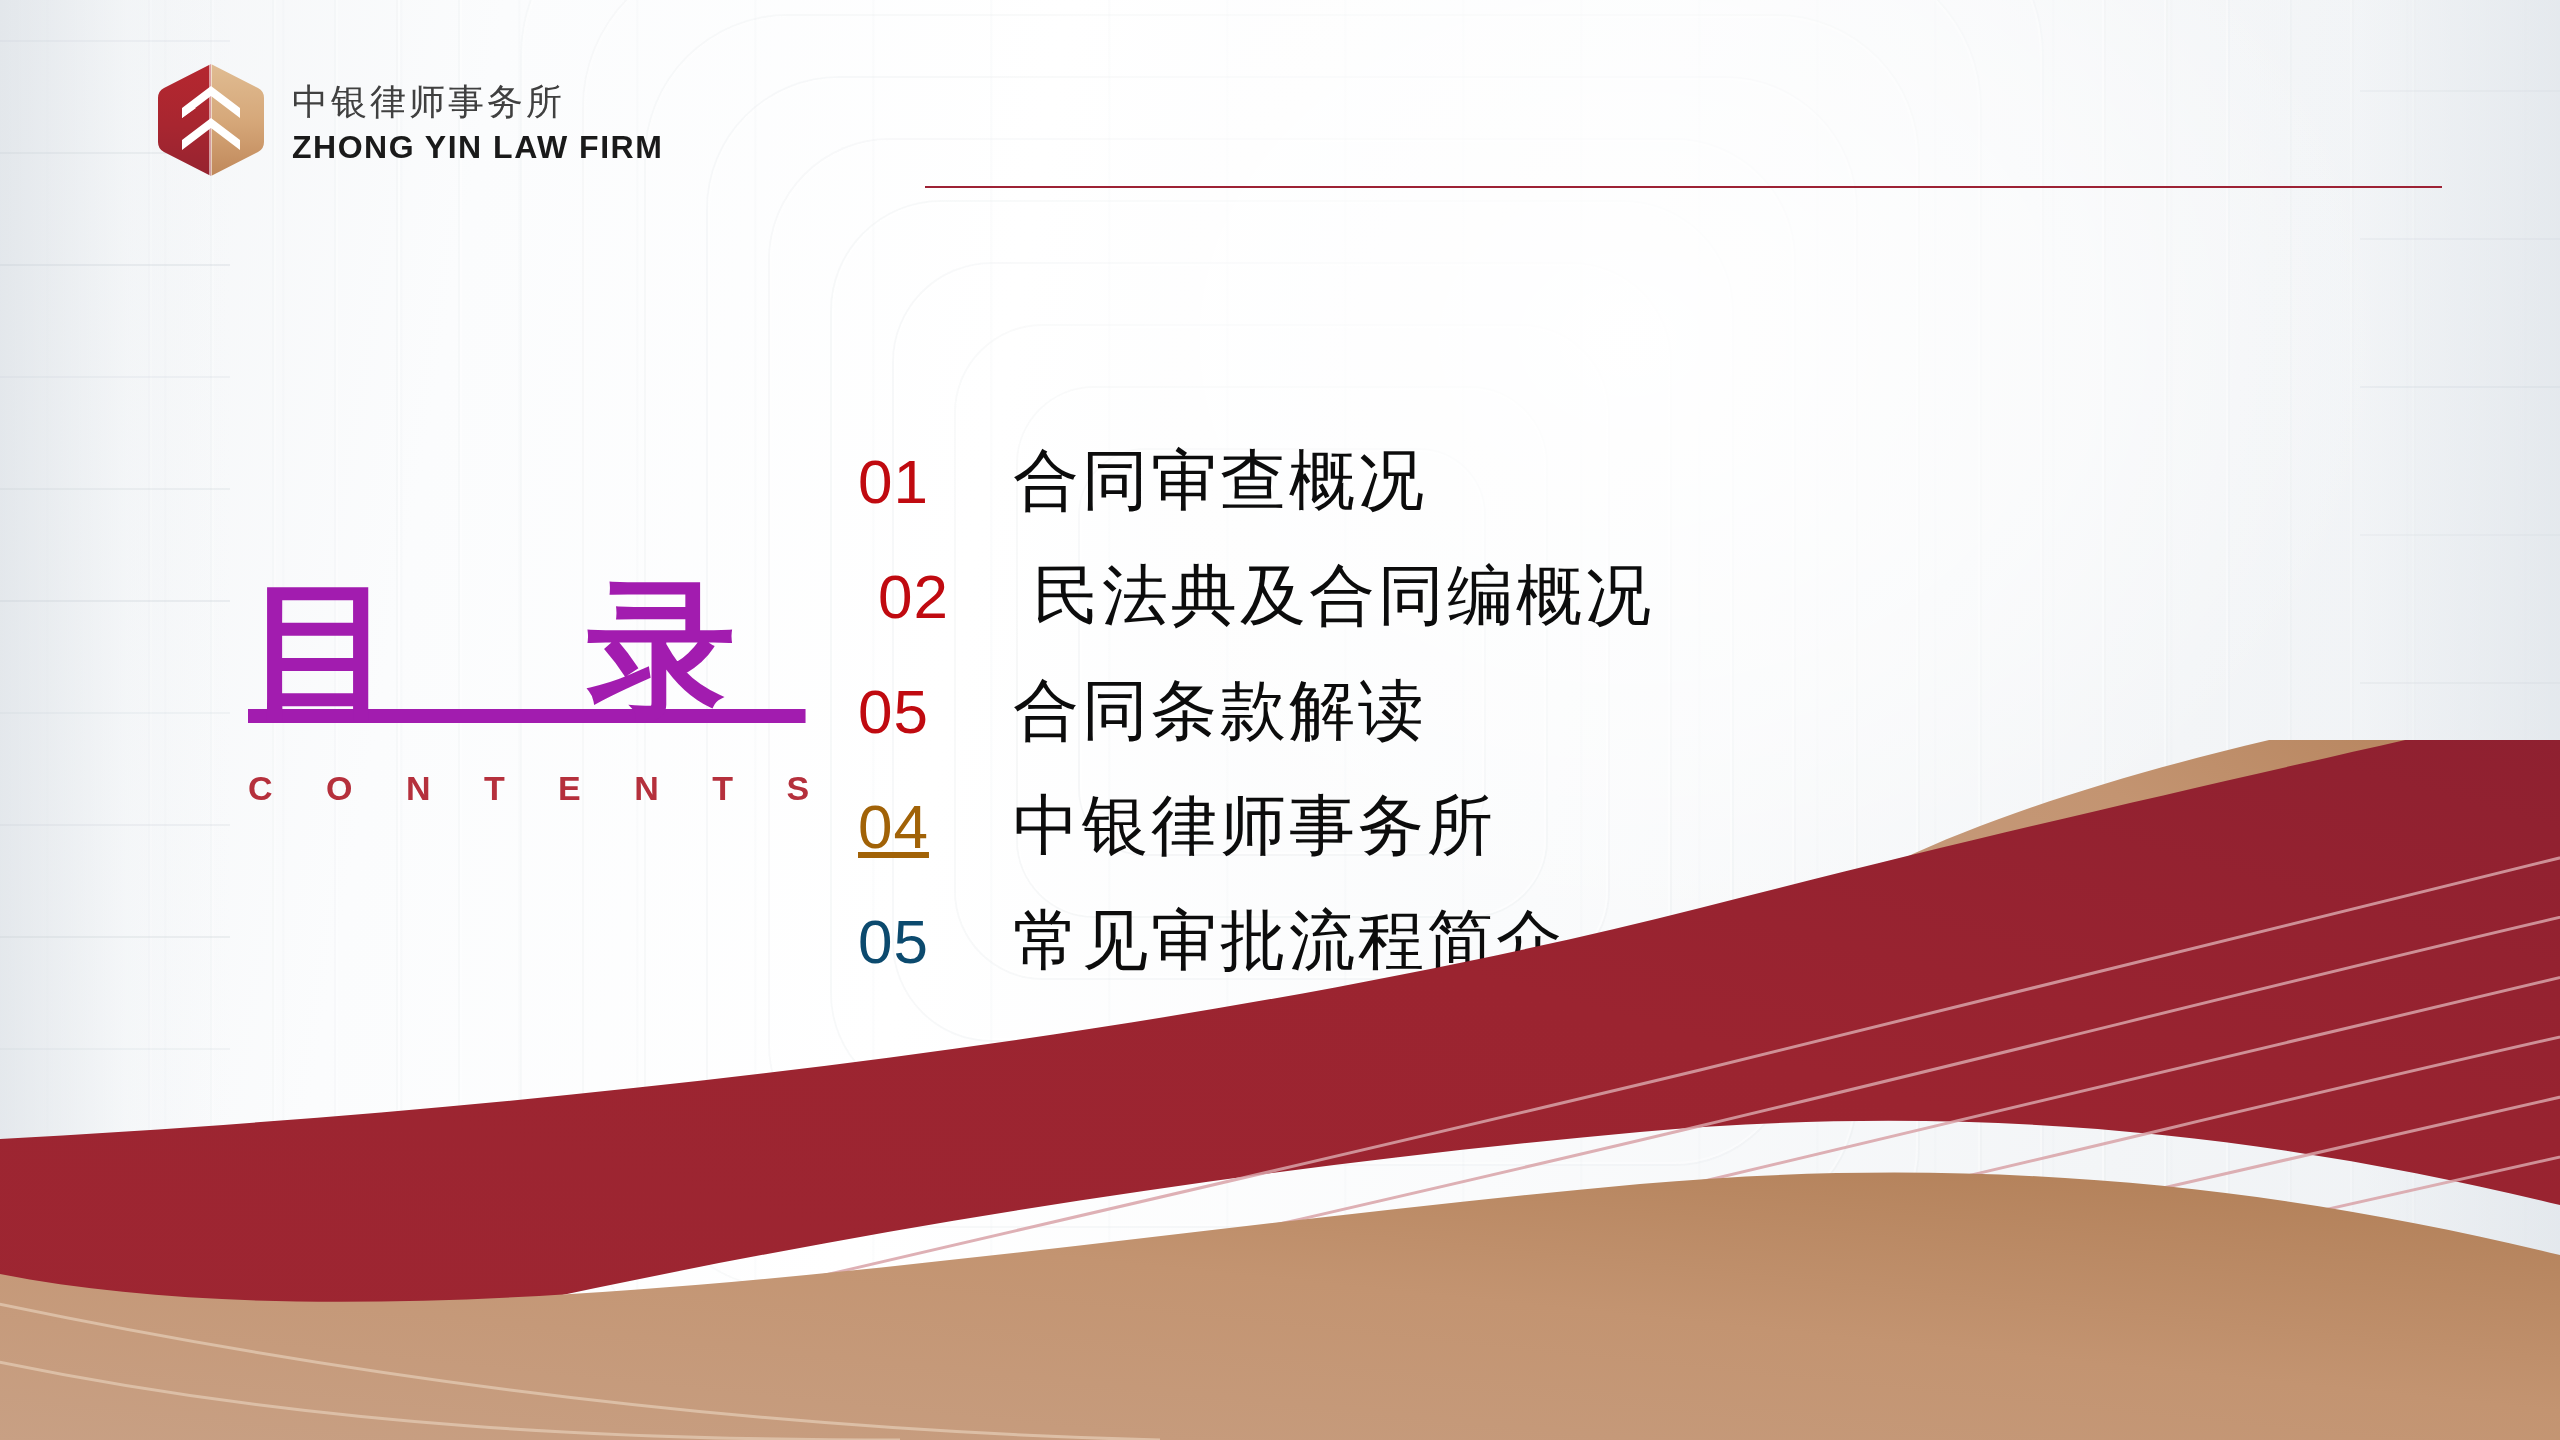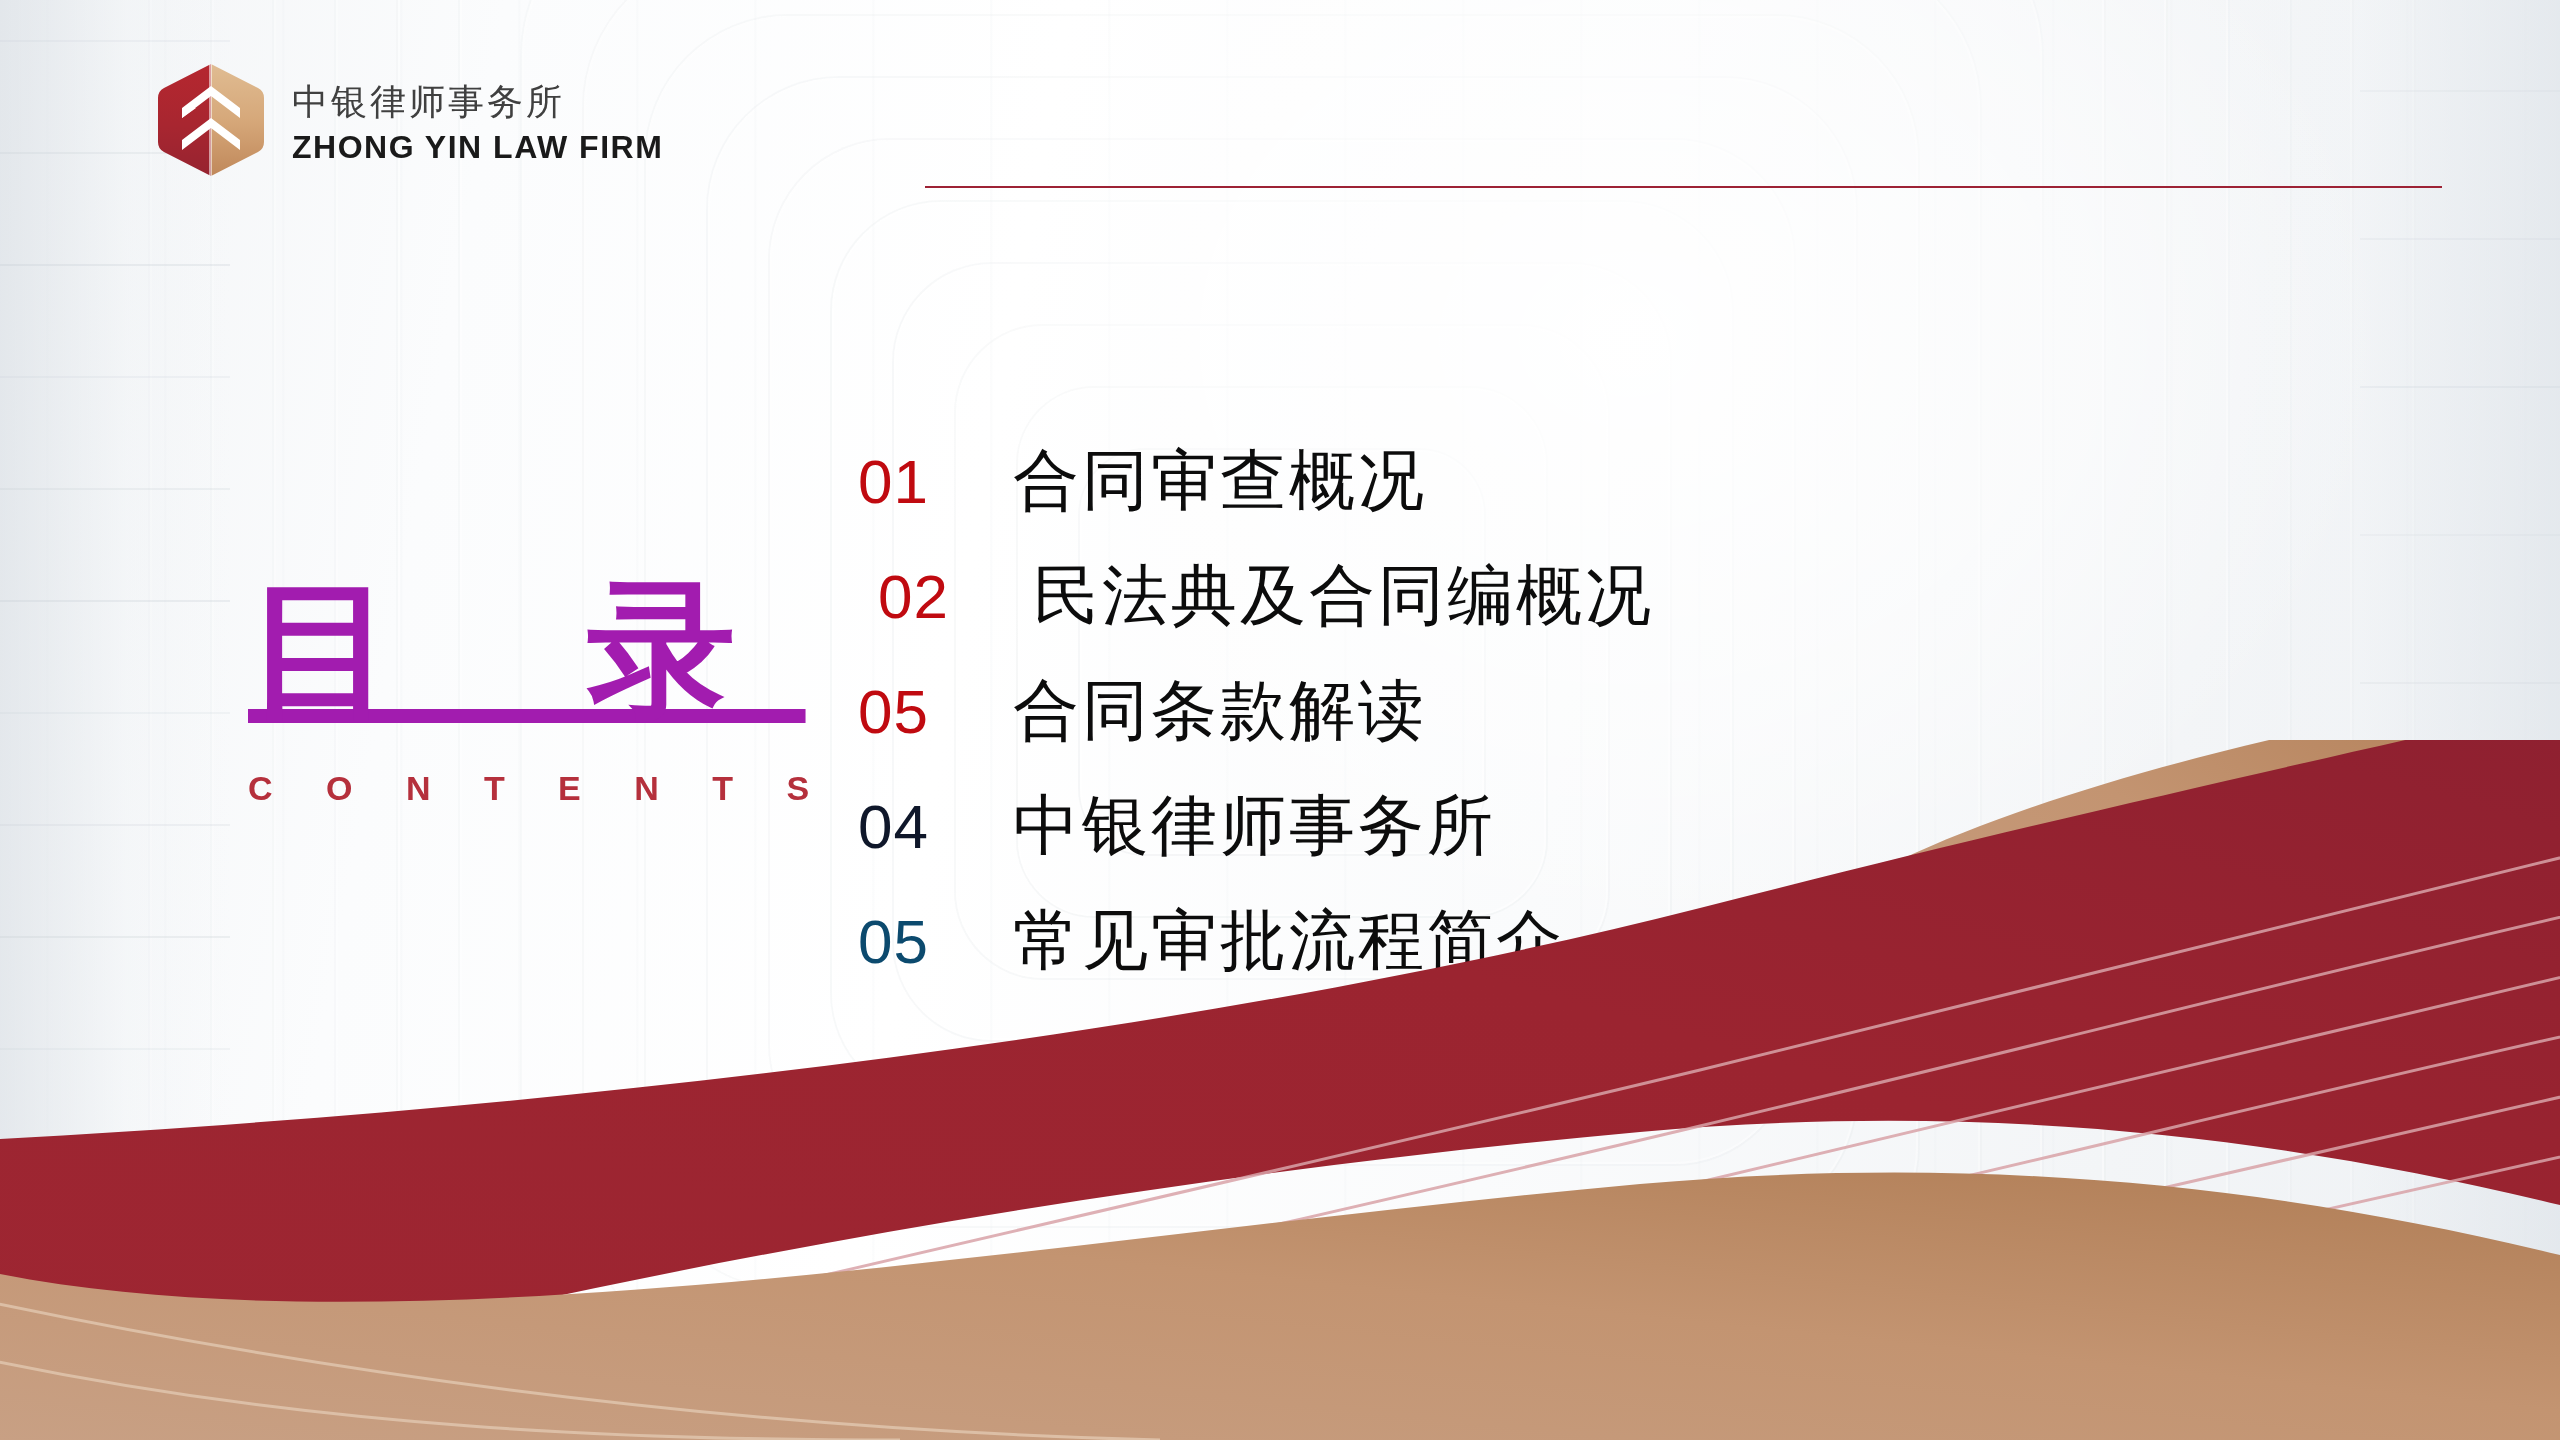--- a/index.html
+++ b/index.html
@@ -229,21 +229,21 @@
       </div>
       <div class="toc-row">
         <div class="toc-num" style="color: rgb(192, 10, 16); margin-left: 20px;">02</div>
         <div class="toc-label" style="color: rgb(12, 12, 12);">民法典及合同编概况</div>
       </div>
       <div class="toc-row">
         <div class="toc-num" style="color: rgb(192, 10, 16);">05</div>
         <div class="toc-label" style="color: rgb(12, 12, 12);">合同条款解读</div>
       </div>
       <div class="toc-row">
-        <div class="toc-num" style="color: #0f172a;">04</div>
+        <div class="toc-num" style="color: #a16207; text-decoration: underline;">04</div>
         <div class="toc-label" style="color: rgb(12, 12, 12);">中银律师事务所</div>
       </div>
       <div class="toc-row">
         <div class="toc-num" style="color: #0c4a6e;">05</div>
         <div class="toc-label" style="color: rgb(12, 12, 12);">常见审批流程简介</div>
       </div>
     </div>
 
   <svg class="ribbons" viewBox="0 0 2560 700" preserveAspectRatio="none">
     <defs>

